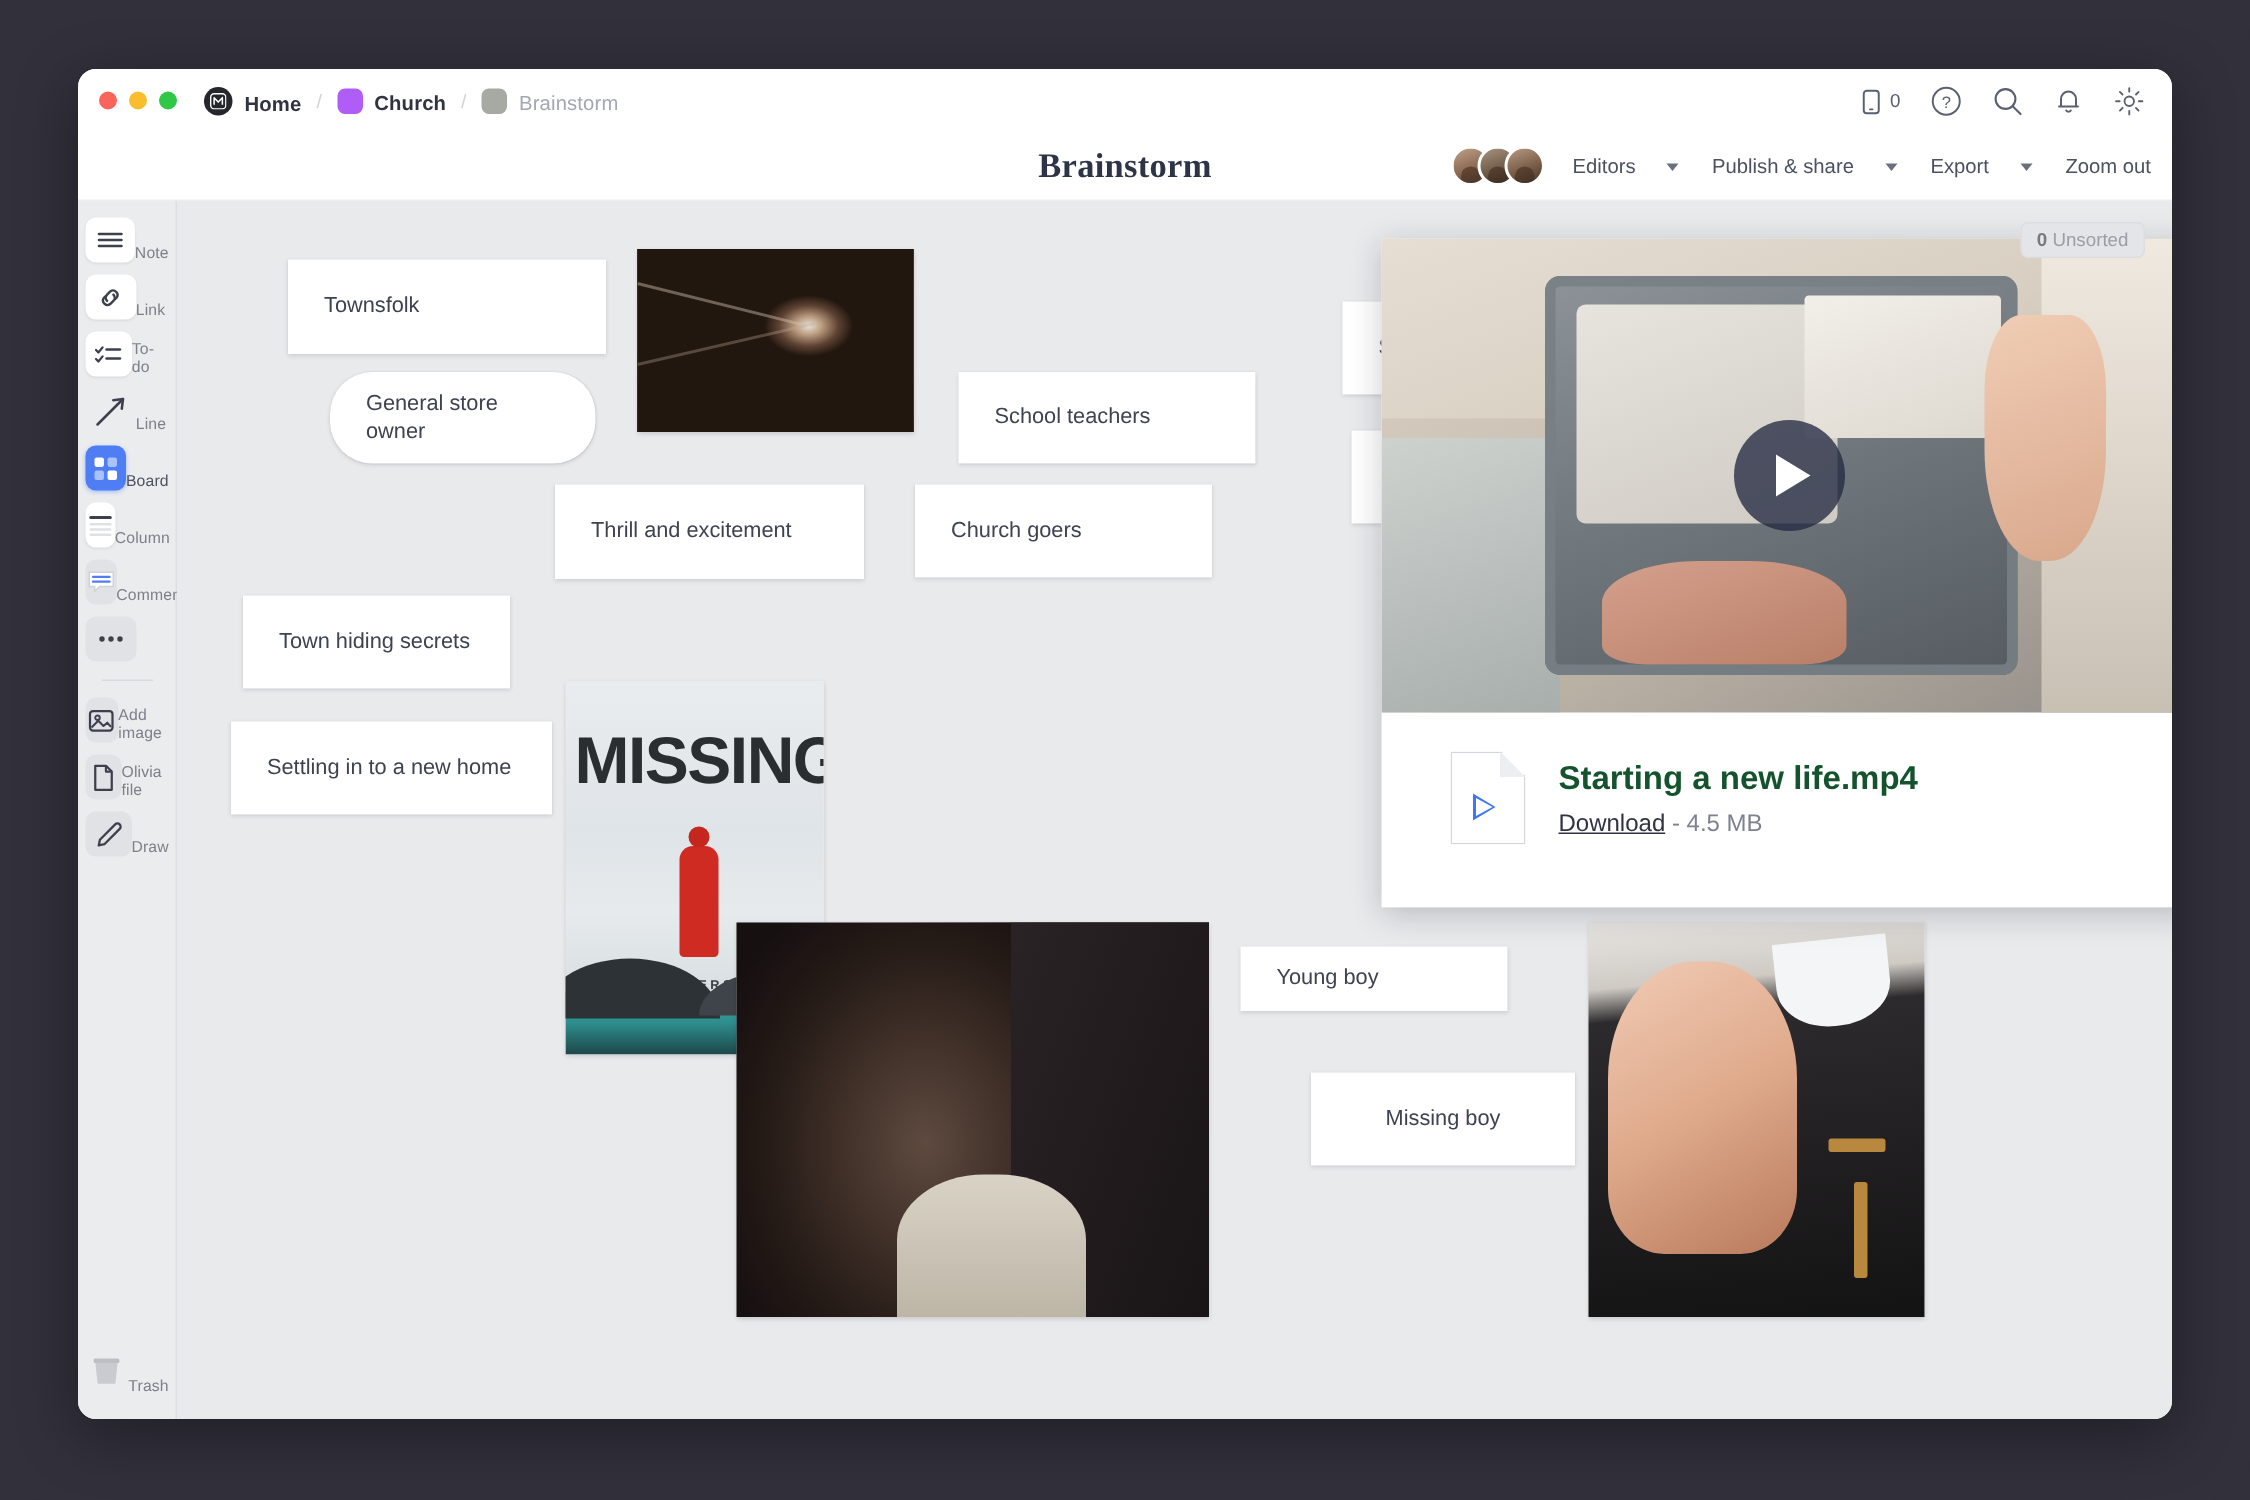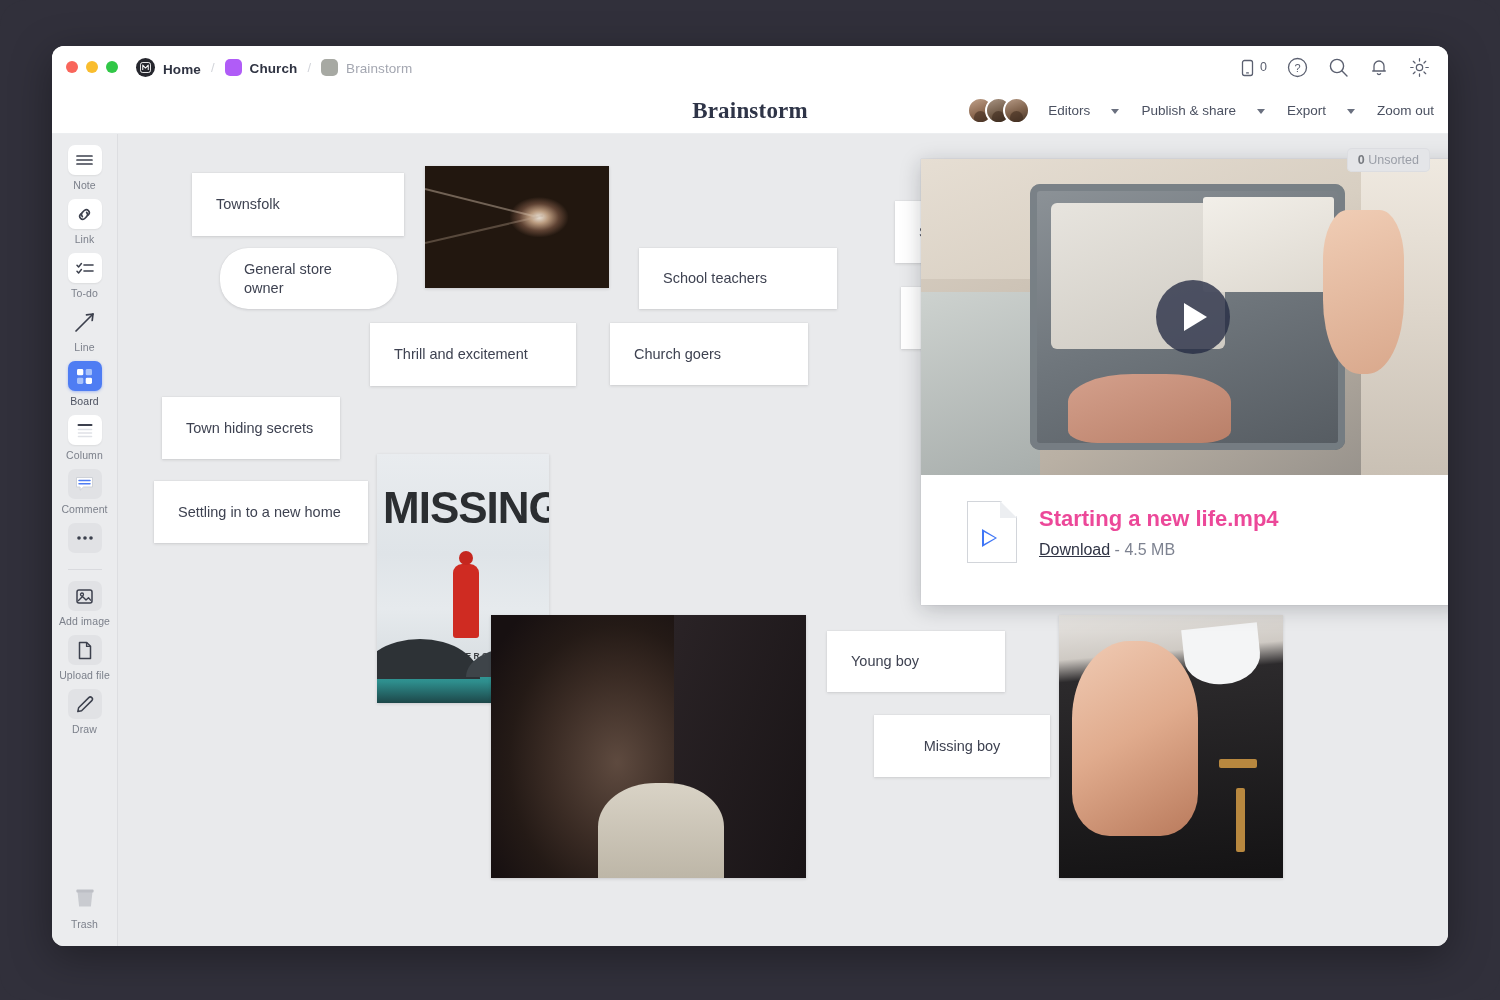--- a/index.html
+++ b/index.html
@@ -111,21 +111,21 @@
   
   #sidebar {
     width: 66px; background: #ebecee;
     border-right: 1px solid #dddee1;
     display: flex; flex-direction: column; align-items: center;
     padding-top: 11px;
     position: relative;
   }
   .tool {
     width: 56px;
-    display: flex; flex-direction: column; align-items: center;
+    display: flex; flex-direction: row; align-items: flex-end;
     margin-bottom: 8px; cursor: pointer;
   }
   .tool-box {
     width: 34px; height: 30px; border-radius: 7px;
     background: #ffffff;
     display: flex; align-items: center; justify-content: center;
     box-shadow: 0 1px 2px rgba(0,0,0,.07);
   }
   .tool-box.plain { background: transparent; box-shadow: none; }
   .tool-box.soft { background: #e1e2e5; box-shadow: none; }
@@ -346,21 +346,21 @@
   }
   #file-icon .playmark::after {
     content:""; position:absolute; left:-15px; top:-9px;
     width:0; height:0;
     border-left: 11px solid #fff;
     border-top: 6.5px solid transparent;
     border-bottom: 6.5px solid transparent;
     margin-left: 2px; margin-top: 2.5px;
   }
   #file-name {
-    font-size: 22px; font-weight: 700; color: #ec4899; margin-bottom: 9px;
+    font-size: 22px; font-weight: 700; color: #14532d; margin-bottom: 9px;
   }
   #file-meta { font-size: 16px; color: #7d8290; }
   #download-link {
     color: #2f3344; text-decoration: underline; cursor: pointer;
   }
 
   
   #unsorted-badge {
     position: absolute; right: 18px; top: 14px;
     background: #e4e5e8; color: #9a9ea7;
@@ -591,21 +591,21 @@
           <span class="tool-label">Add image</span>
         </div>
 
         <div class="tool">
           <span class="tool-box soft">
             <svg width="16" height="19" viewBox="0 0 16 19">
                 <path d="M2.5 1.5 h7.2 L13.5 5.3 V17.5 H2.5 Z" fill="none" stroke="#3c404d" stroke-width="1.5" stroke-linejoin="round"></path>
                 <path d="M9.6 1.6 V5.4 H13.4" fill="none" stroke="#3c404d" stroke-width="1.4" stroke-linejoin="round"></path>
               </svg>
           </span>
-          <span class="tool-label">Upload file</span>
+          <span class="tool-label">Olivia file</span>
         </div>
 
         <div class="tool">
           <span class="tool-box soft">
             <svg width="19" height="19" viewBox="0 0 19 19">
                 <path d="M13.8 2.6 a2.1 2.1 0 0 1 3 3 L6.6 15.8 L2.8 16.6 L3.6 12.8 Z" fill="none" stroke="#3c404d" stroke-width="1.5" stroke-linejoin="round"></path>
               </svg>
           </span>
           <span class="tool-label">Draw</span>
         </div>
@@ -659,21 +659,21 @@
           <span class="card-text">Church goers</span>
         </div>
 
         <div class="card" style="left:777px; top:67px; width:190px; height:62px;">
           <span class="card-text">S</span>
         </div>
         <div class="card" style="left:783px; top:153px; width:180px; height:62px;">
           <span class="card-text"></span>
         </div>
 
-        <div class="card" style="left:709px; top:497px; width:178px; height:61px;">
+        <div class="card" style="left:709px; top:497px; width:178px; height:43px;">
           <span class="card-text">Young boy</span>
         </div>
 
         <div class="card" style="left:756px; top:581px; width:176px; height:62px;justify-content:center;">
           <span class="card-text">Missing boy</span>
         </div>
 
 
         <div class="media" id="img-tunnel" style="left:307px; top:32px; width:184px; height:122px;"></div>
 

